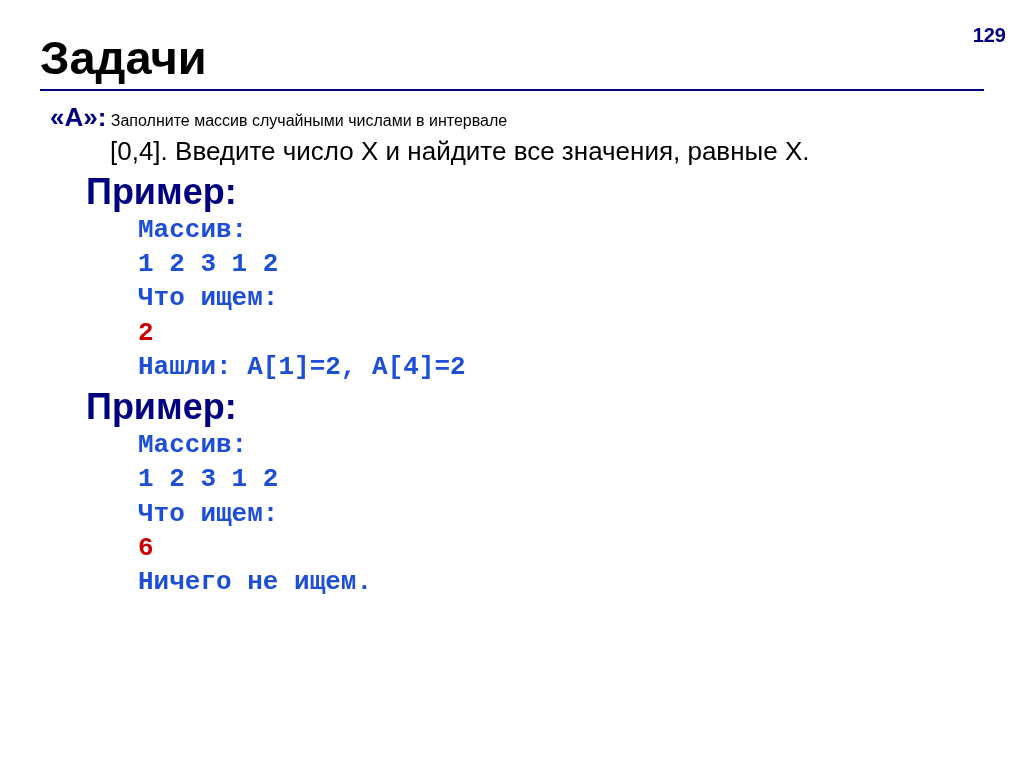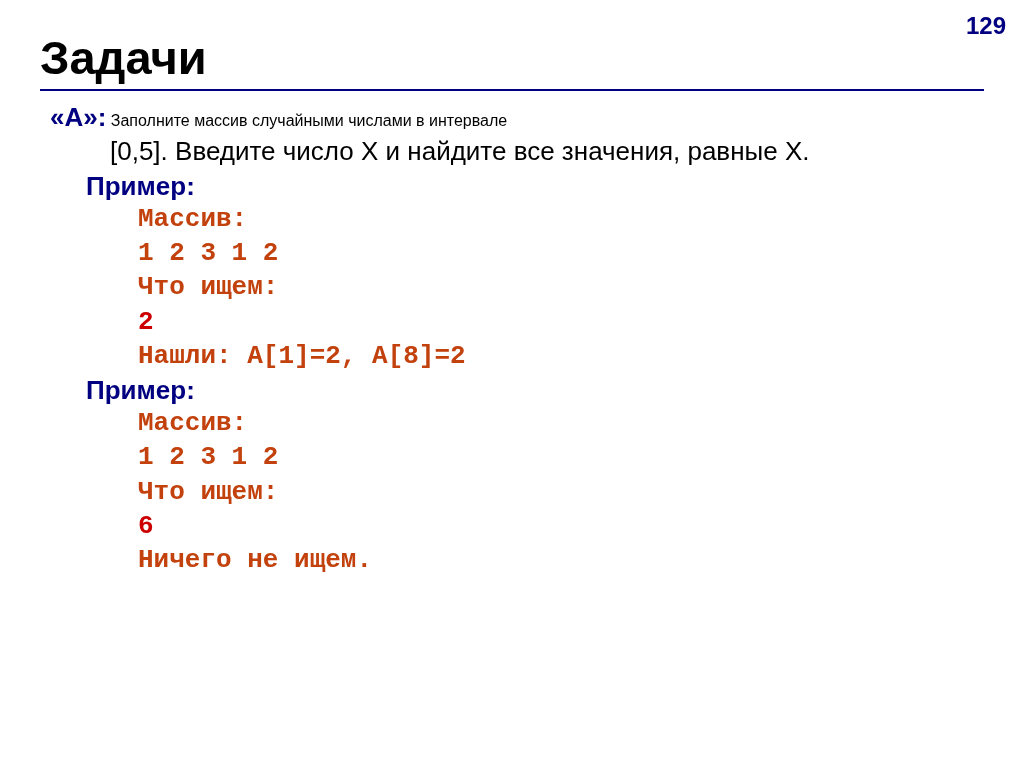--- a/index.html
+++ b/index.html
@@ -10,23 +10,23 @@
     body {
       width: 1024px;
       height: 767px;
       background: #ffffff;
       font-family: Arial, Helvetica, sans-serif;
       position: relative;
       padding: 30px 40px;
     }
     .page-number {
       position: absolute;
-      top: 12px;
+      top: 24px;
       right: 18px;
-      font-size: 24px;
+      font-size: 20px;
       font-weight: bold;
       color: #000080;
     }
     .title {
       font-size: 47px;
       font-weight: bold;
       color: #000000;
       margin-bottom: 4px;
     }
     .divider {
@@ -49,57 +49,57 @@
       margin-left: 10px;
       line-height: 1.3;
     }
     .task-text-indent {
       font-size: 26px;
       color: #000000;
       margin-left: 70px;
       line-height: 1.3;
     }
     .example-label {
-      font-size: 26px;
+      font-size: 36px;
       font-weight: bold;
       color: #000080;
       margin-left: 46px;
       margin-top: 2px;
     }
     .mono {
       font-family: "Courier New", Courier, monospace;
       font-size: 26px;
       font-weight: bold;
-      color: #c2410c;
+      color: #1d4ed8;
       margin-left: 98px;
       line-height: 1.32;
       white-space: pre;
     }
     .mono-red {
       color: #cc0000;
     }
   </style>
 </head>
 <body>
 
 <div class="page-number">129</div>
 
 <h1 class="title">Задачи</h1>
 <hr class="divider">
 
 <div class="task-body">
   <span class="task-label">«A»:</span><span class="task-text"> Заполните массив случайными числами в интервале</span>
 </div>
-<div class="task-text-indent">[0,5]. Введите число X и найдите все значения, равные X.</div>
+<div class="task-text-indent">[0,4]. Введите число X и найдите все значения, равные X.</div>
 
 <div class="example-label">Пример:</div>
 <div class="mono">Массив:</div>
 <div class="mono">1 2 3 1 2</div>
 <div class="mono">Что ищем:</div>
 <div class="mono mono-red">2</div>
-<div class="mono">Нашли: A[1]=2, A[8]=2</div>
+<div class="mono">Нашли: A[1]=2, A[4]=2</div>
 
 <div class="example-label">Пример:</div>
 <div class="mono">Массив:</div>
 <div class="mono">1 2 3 1 2</div>
 <div class="mono">Что ищем:</div>
 <div class="mono mono-red">6</div>
 <div class="mono">Ничего не ищем.</div>
 
 </body></html>

